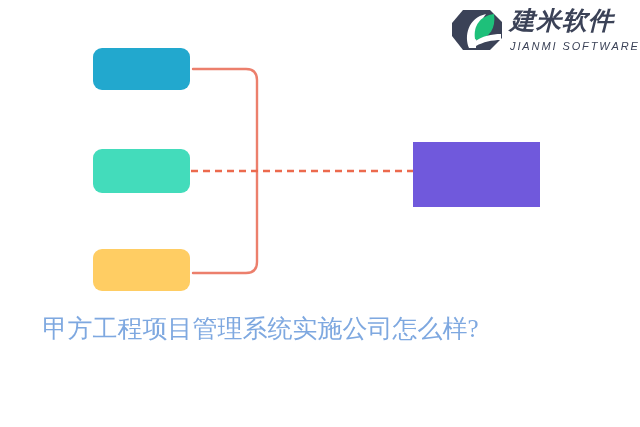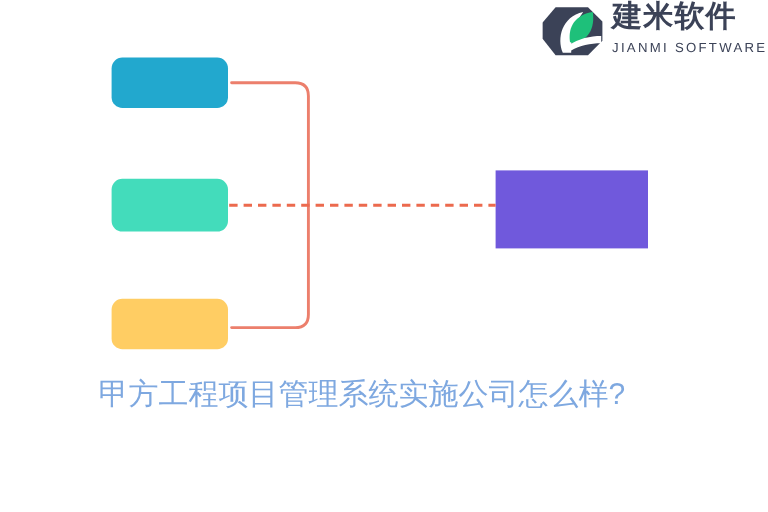--- a/index.html
+++ b/index.html
@@ -21,21 +21,22 @@
   }
 
   
   .brand {
     position: absolute;
     top: 2px;
     left: 452px;
     width: 186px;
     height: 50px;
     display: flex;
-    align-items: flex-start;
+    align-items: flex-end;
+    font-style: italic;
   }
   .brand-mark {
     width: 52px;
     height: 46px;
     flex: 0 0 auto;
   }
   .brand-text {
     margin-left: 6px;
     display: flex;
     flex-direction: column;
@@ -86,25 +87,25 @@
     height: 310px;
     pointer-events: none;
   }
 
   
   .caption {
     position: absolute;
     left: 0;
     top: 312px;
     width: 521px;
-    text-align: right;
+    text-align: center;
     color: #7ea8e0;
     font-size: 25px;
     line-height: 34px;
-    font-family: Liberation Sans, sans-serif;
+    font-family: Liberation Serif, serif;
   }
   .caption-line { display: block; white-space: nowrap; }
 </style>
 </head>
 <body>
 
 <div class="canvas">
 
   <div class="brand">
     <svg class="brand-mark" viewBox="0 0 52 46">

